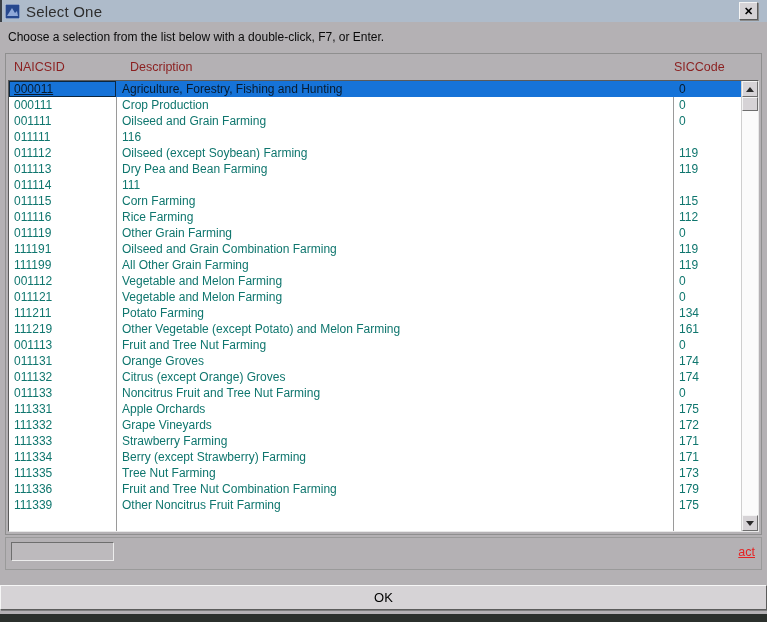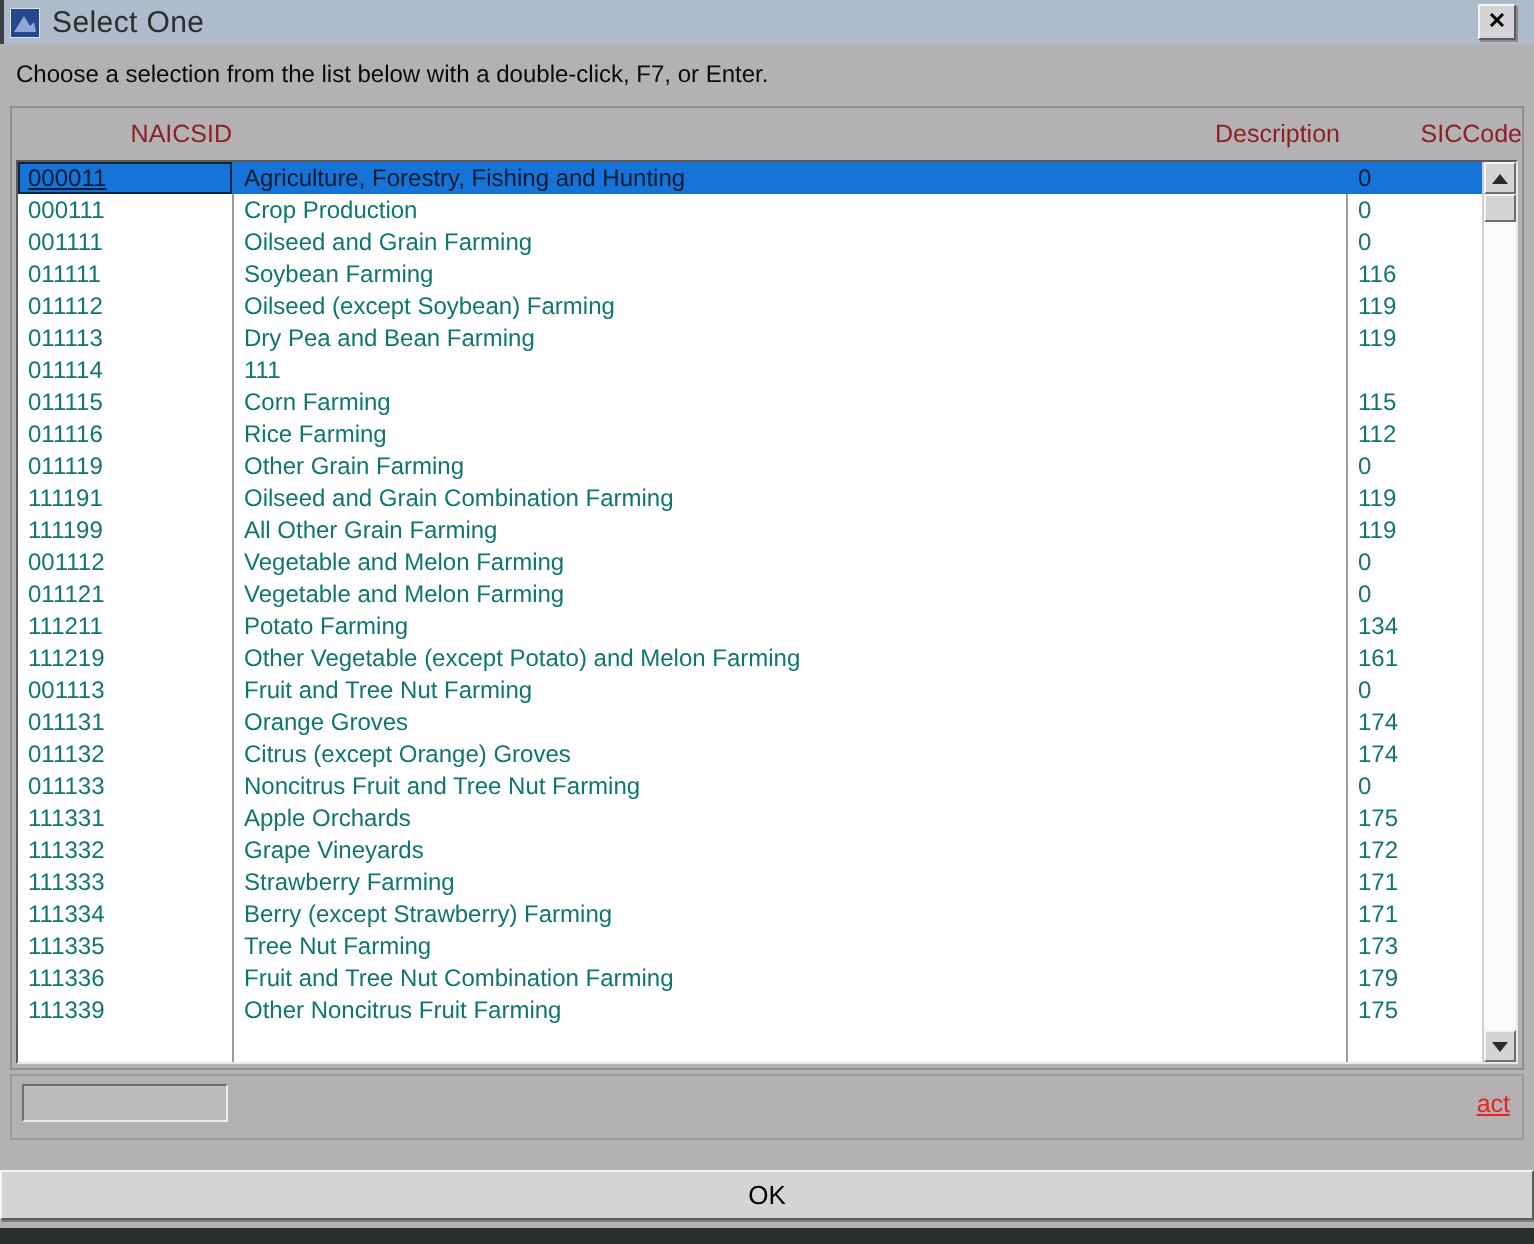--- a/index.html
+++ b/index.html
@@ -44,21 +44,21 @@
     position: absolute; left: 5px; top: 53px; width: 757px; height: 482px;
     border: 1px solid #8f8f8f;
     background: var(--dialog-bg, #b4b1b4);
     display: flex; flex-direction: column;
   }
   .table-header {
     height: 26px; flex: 0 0 26px;
     display: flex; align-items: center;
     font-size: 12.5px; color: var(--header-text, #8b1f1f);
   }
-  .th { white-space: nowrap; overflow: hidden; text-align: right; }
+  .th { white-space: nowrap; overflow: hidden; }
   .th-naicsid     { width: 110px; padding-left: 8px; }
   .th-description { width: 554px; padding-left: 14px; }
   .th-siccode     { flex: 1; padding-left: 4px; }
 
   .list-wrap {
     flex: 1; margin: 0 2px 2px 2px;
     border-top: 1px solid #5a5a5a; border-left: 1px solid #5a5a5a;
     border-right: 1px solid #e8e8e8; border-bottom: 1px solid #e8e8e8;
     background: #ffffff;
     display: flex; overflow: hidden;
@@ -191,21 +191,20 @@
           <div class="cell c-description">Crop Production</div>
           <div class="cell c-siccode">0</div>
         </div>
         <div class="row">
           <div class="cell c-naicsid">001111</div>
           <div class="cell c-description">Oilseed and Grain Farming</div>
           <div class="cell c-siccode">0</div>
         </div>
         <div class="row">
           <div class="cell c-naicsid">011111</div>
-          <div class="cell c-description">Soybean Farming</div>
           <div class="cell c-siccode">116</div>
         </div>
         <div class="row">
           <div class="cell c-naicsid">011112</div>
           <div class="cell c-description">Oilseed (except Soybean) Farming</div>
           <div class="cell c-siccode">119</div>
         </div>
         <div class="row">
           <div class="cell c-naicsid">011113</div>
           <div class="cell c-description">Dry Pea and Bean Farming</div>

